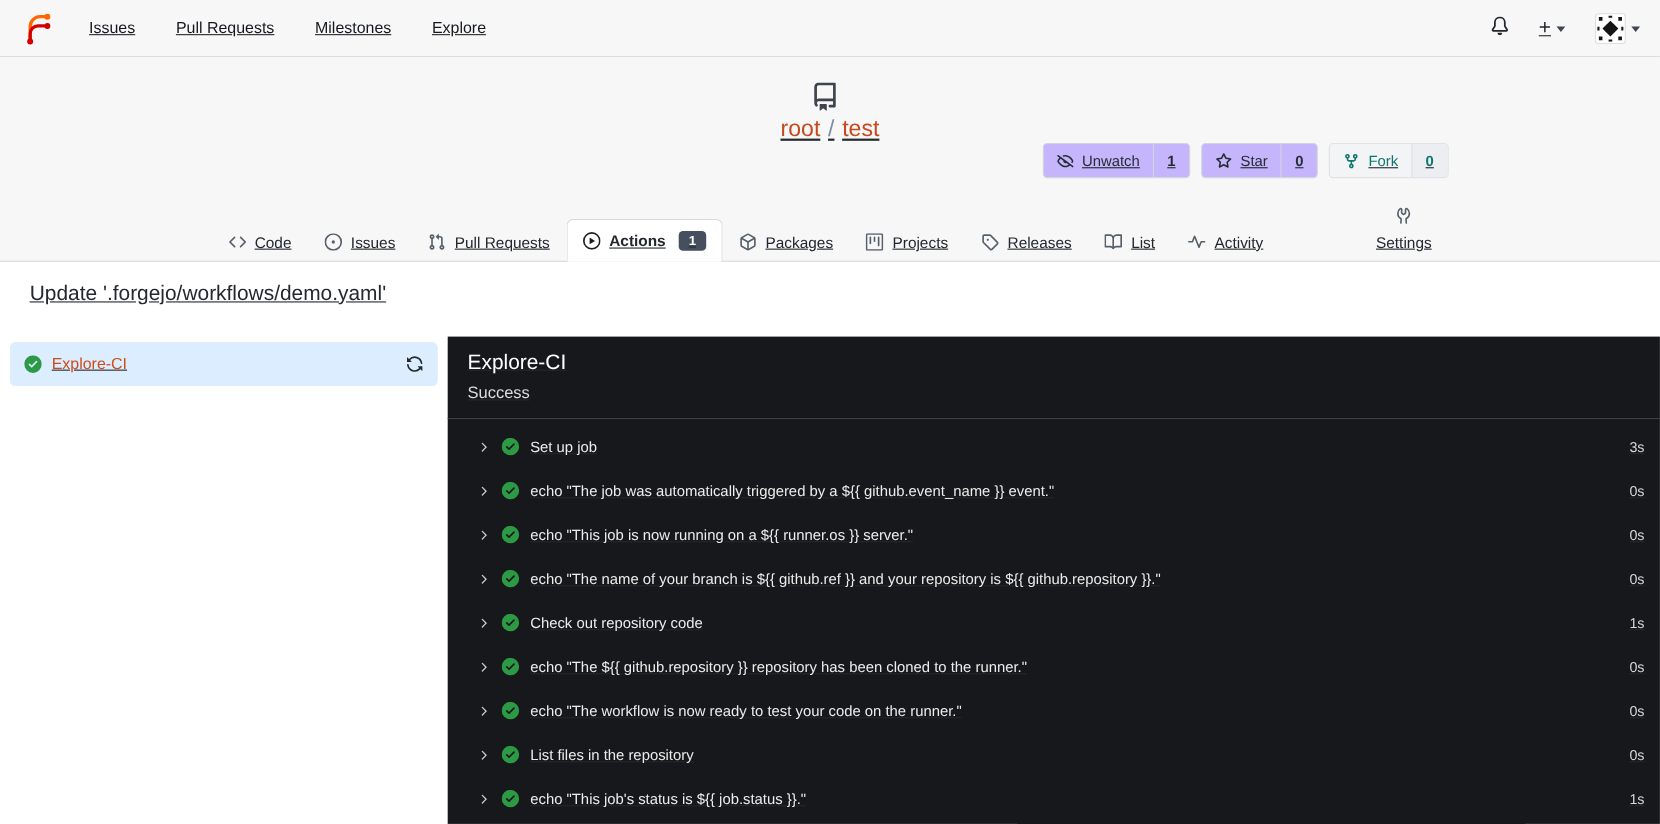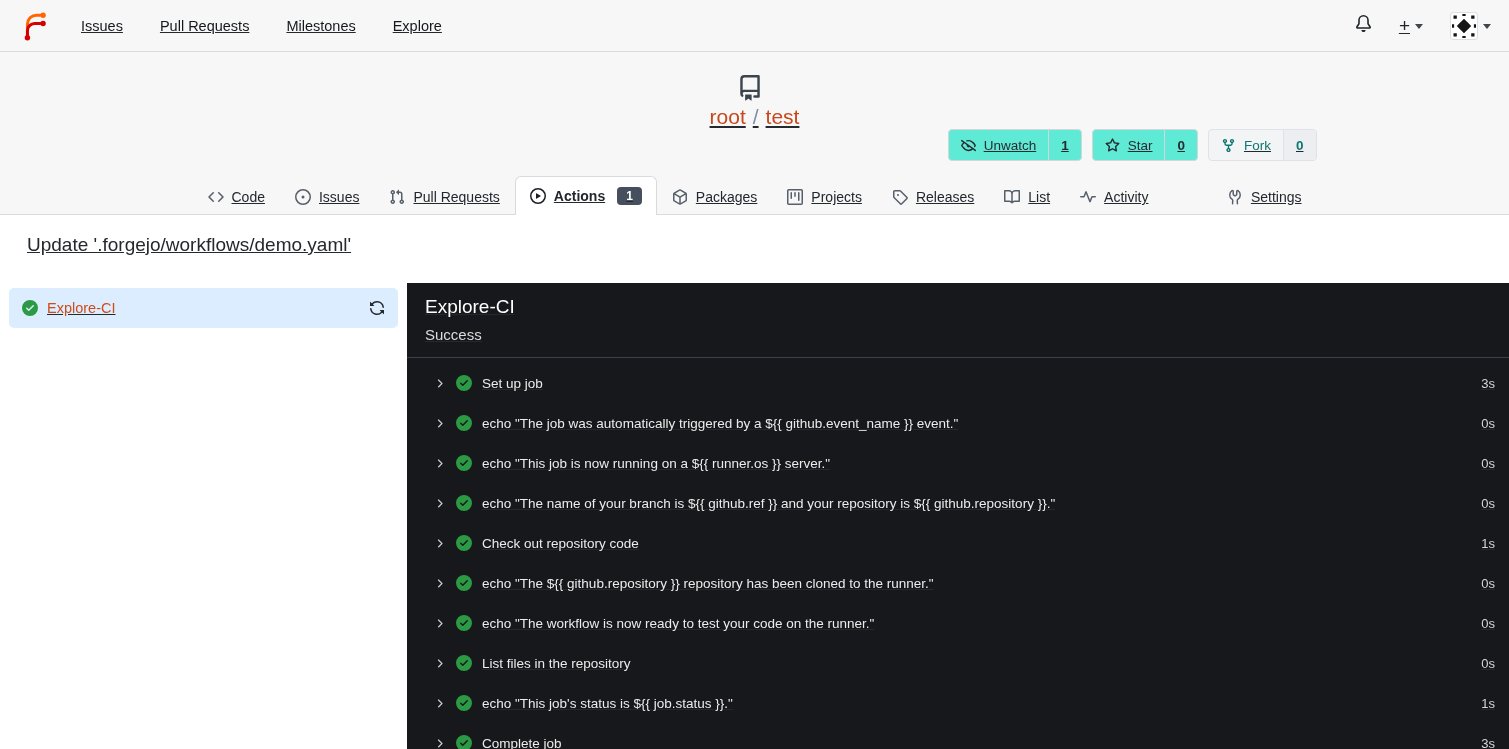--- a/index.html
+++ b/index.html
@@ -36,21 +36,21 @@
   .repo-header { background:#f7f7f8; border-bottom:1px solid #d8dadd; flex:0 0 auto; }
   .repo-header-inner { width:1124px; margin:0 auto; padding-top:23px; }
   .repo-title-row { display:flex; align-items:center;flex-direction:column; }
   .repo-icon { color:#3d444c; margin-right:10px; }
   .repo-name-line { font-size:21px; display:flex; align-items:center; }
   .repo-link { color:#c7481c; cursor:pointer; }
   .repo-sep { color:#7d8ca3; margin:0 7px; }
   .repo-actions { margin-left:auto; display:flex; gap:10px; }
   .action-btn {
     display:flex; align-items:stretch; height:32px; border:1px solid #d3d6da; border-radius:4px;
-    background:#5eead4; font-size:13.5px; color:#272c33; overflow:hidden; cursor:pointer;
+    background:#c4b5fd; font-size:13.5px; color:#272c33; overflow:hidden; cursor:pointer;
   }
   .action-btn .btn-main { display:flex; align-items:center; gap:8px; padding:0 12px; }
   .action-btn .btn-count {
     display:flex; align-items:center; padding:0 12px;
     border-left:1px solid #d3d6da; font-weight:700;
   }
   .action-btn.disabled { background:#f3f4f6; color:#0f766e; border-color:#dfe2e6; cursor:default; }
   .action-btn.disabled .btn-count { background:#eceef1; border-left-color:#dfe2e6; }
 
   .tabs-row { display:flex; align-items:flex-end; margin-top:15px; margin-bottom:-1px; }
@@ -59,21 +59,21 @@
     color:#23272d; cursor:pointer; border:1px solid transparent; border-bottom:none;
     border-radius:6px 6px 0 0; white-space:nowrap;
   }
   .tab .tab-icon { color:#57606a; display:flex; }
   .tab.active { background:#ffffff; border-color:#d8dadd; font-weight:700; }
   .tab.active .tab-icon { color:#1c1f23; }
   .tab-badge {
     background:#454f5e; color:#fff; font-size:12px; font-weight:700;
     padding:2px 9px; border-radius:4px; margin-left:4px;
   }
-  .tab-settings { margin-left:auto; }
+  .tab-settings { margin-left:auto;flex-direction:column; }
 
   
   .run-title { font-size:19px; color:#24292e; padding:17px 27px 25px; line-height:26px; }
 
   
   .run-body { display:flex; flex:1; min-height:0; align-items:stretch; }
   .jobs-sidebar { width:407px; flex:0 0 407px; padding:5px 9px 0 9px; }
   .job-item {
     height:40px; border-radius:5px; background:#dcedff; display:flex; align-items:center;
     padding:0 13px; gap:9px; cursor:pointer;

